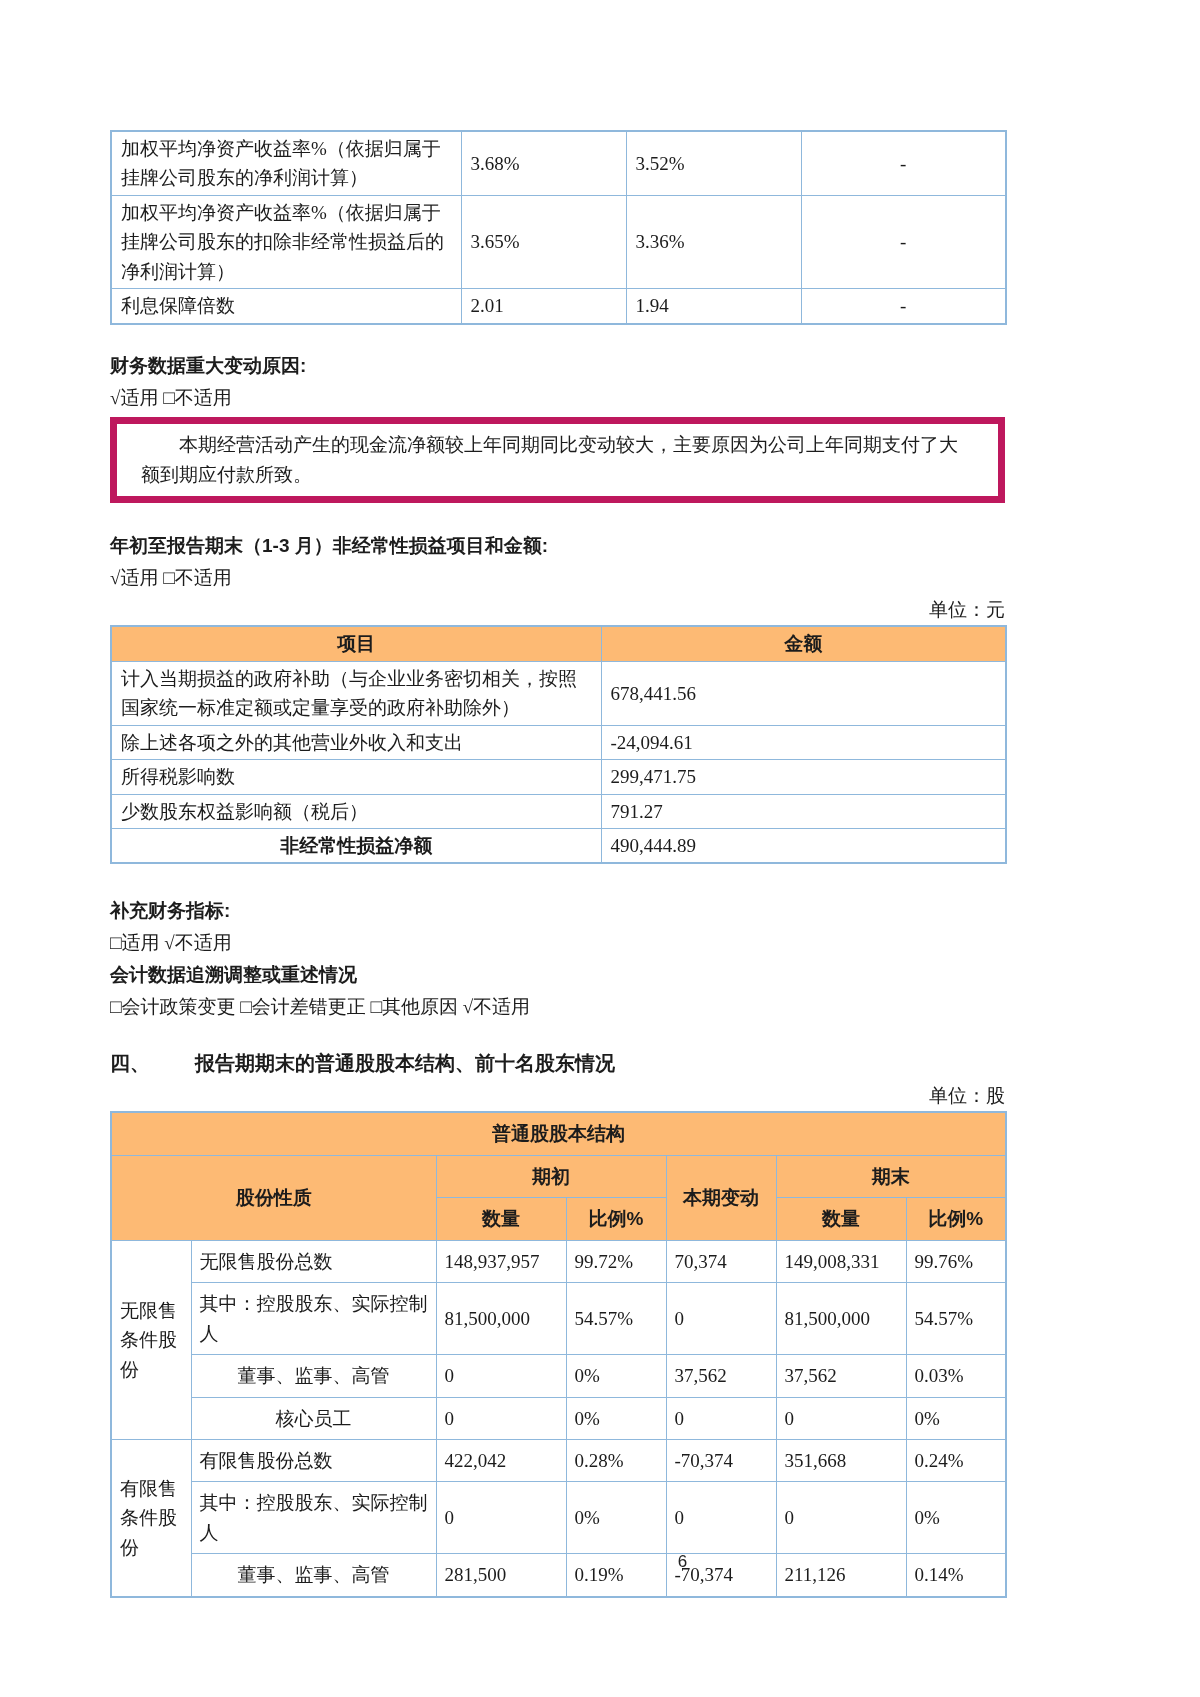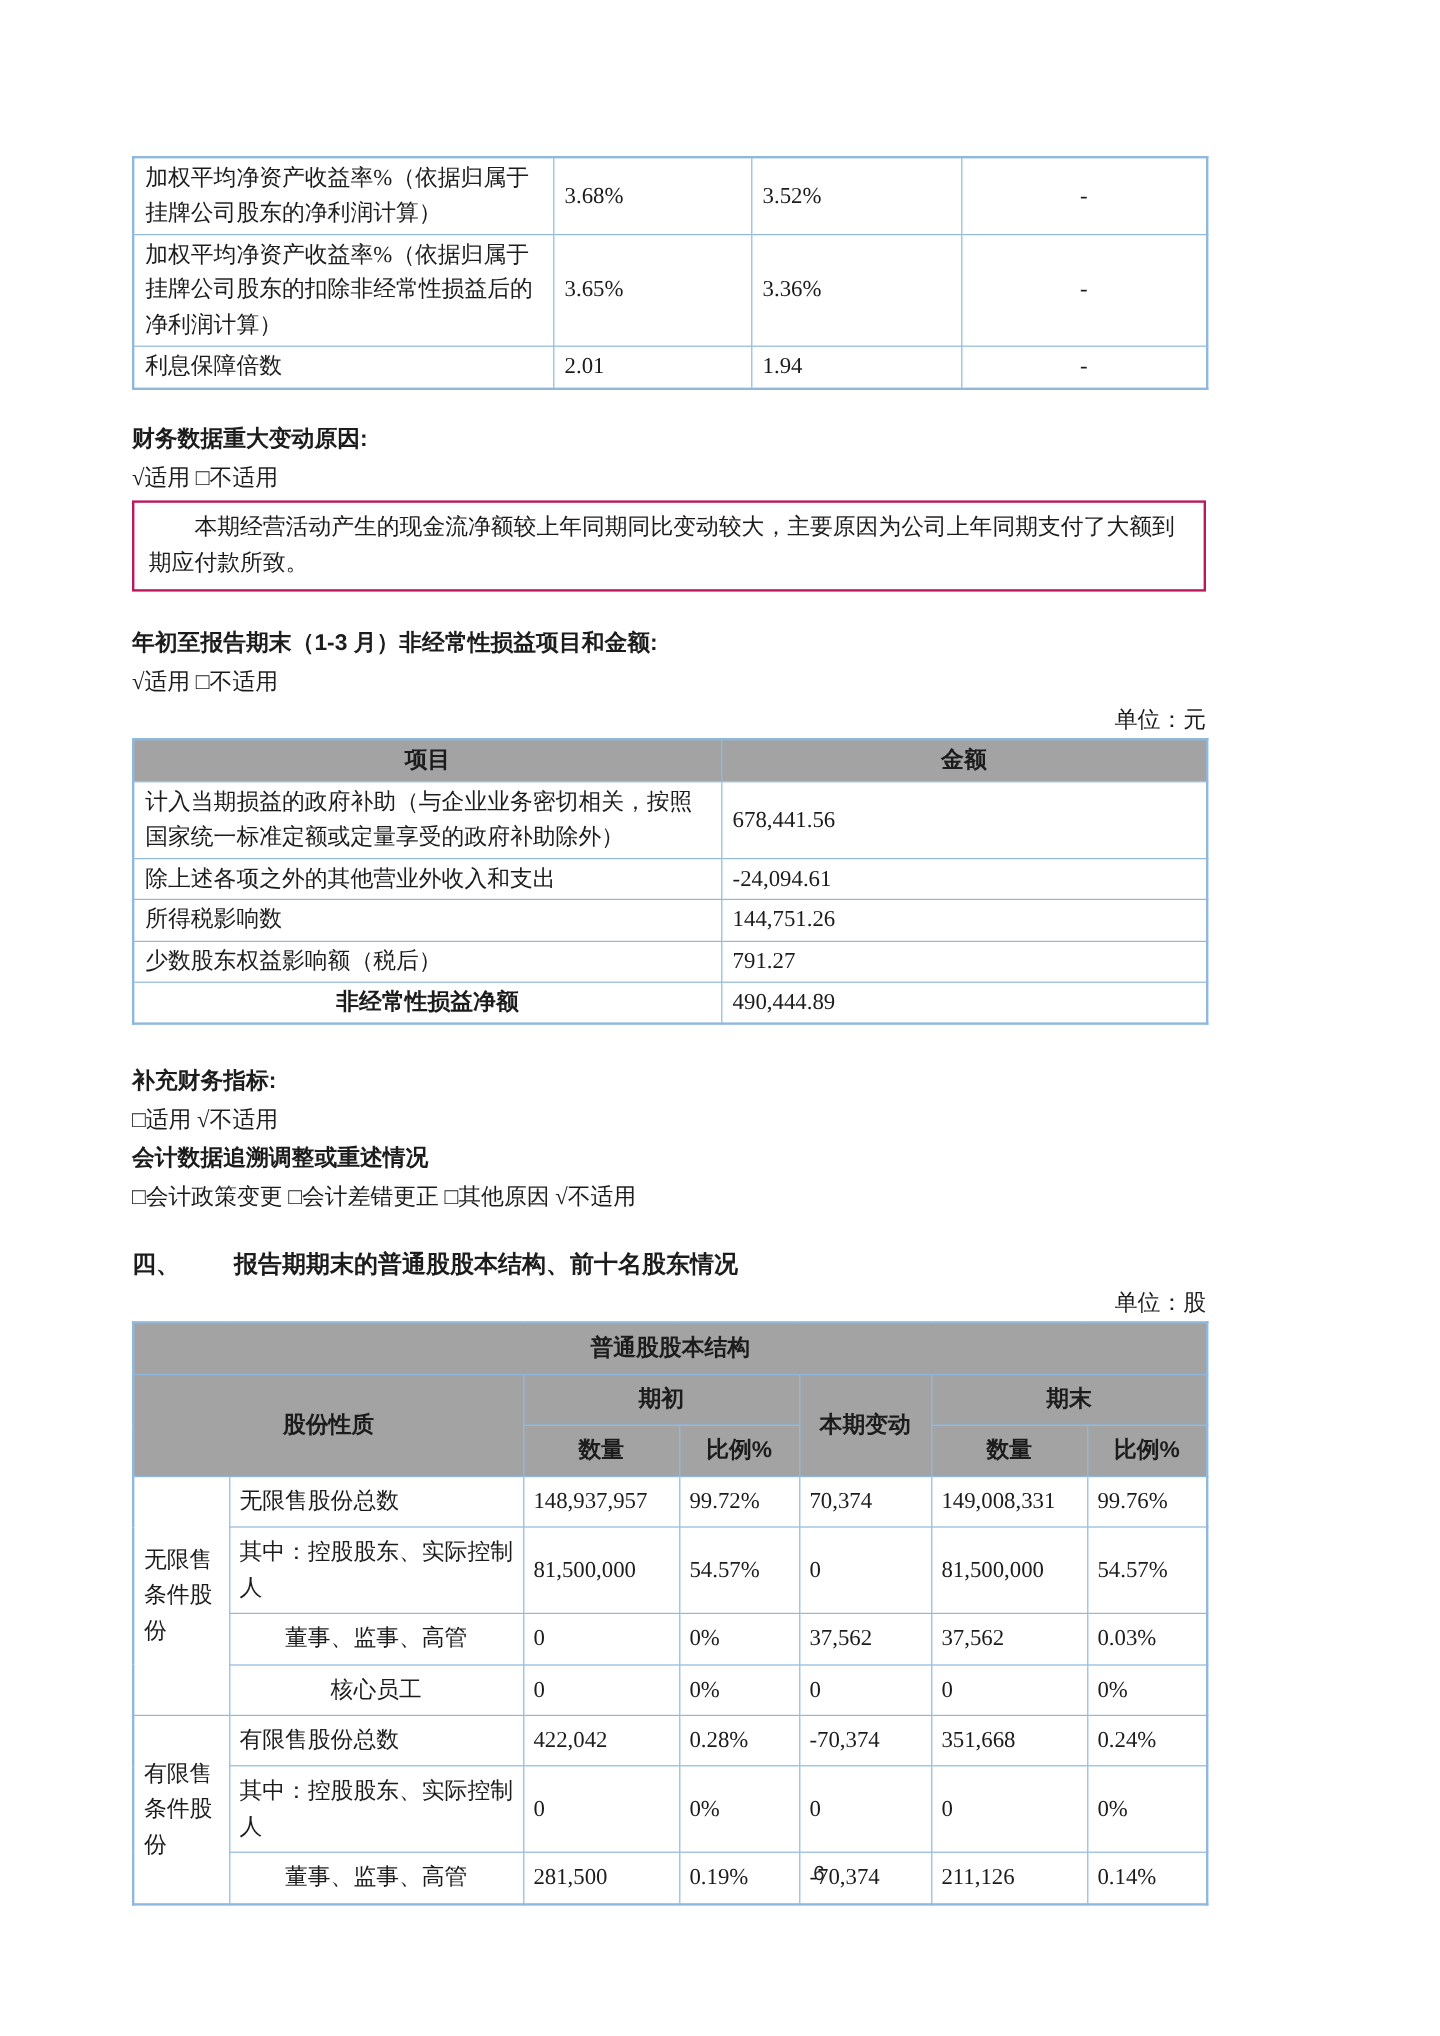--- a/index.html
+++ b/index.html
@@ -11,29 +11,29 @@
   }
   .page { position:relative; width:1200px; height:1697px; padding:130px 195px 0 110px; overflow:hidden; }
 
   
   table { border-collapse:collapse; width:100%; table-layout:fixed; }
   .tbl { border:2px solid #8fb8dc; }
   .tbl td { border:1px solid #8fb8dc; padding:2px 9px; line-height:1.55; vertical-align:middle; word-break:break-all; }
   .num { text-align:left; padding-right:12px; }
   .ctr { text-align:center; }
   .va-top { vertical-align:top; }
-  .hdr { background:#a3a3a3; text-align:center; font-weight:bold;
+  .hdr { background:#fdba74; text-align:center; font-weight:bold;
          font-family:"Liberation Sans","DejaVu Sans",sans-serif; font-size:19px; }
   .boldrow { font-weight:bold; font-family:"Liberation Sans","DejaVu Sans",sans-serif; text-align:center; }
 
   
   .h { font-weight:bold; font-family:"Liberation Sans","DejaVu Sans",sans-serif; font-size:19px; }
   .h1 { margin:28px 0 6px 0; }
   .line { margin:4px 0 6px 0; }
-  .notebox { border:2px solid #be185d; padding:6px 12px; line-height:1.6; text-indent:2em; margin:4px 0 0 0; }
+  .notebox { border:7px solid #be185d; padding:6px 24px; line-height:1.6; text-indent:2em; margin:4px 0 0 0; }
   .unit { text-align:right; margin:2px 0 2px 0; }
   .sec4 { margin:30px 0 6px 0; font-size:20px; }
   .sec4 .secno { display:inline-block; width:85px; }
   .pageno { position:absolute; top:1552px; left:0; width:1200px; text-align:center; padding-left:165px;
             font-family:"Liberation Sans","DejaVu Sans",sans-serif; font-size:17px; color:#222; }
 
   
   .metrics col.c1{width:350px} .metrics col.c2{width:165px} .metrics col.c3{width:175px} .metrics col.c4{width:205px}
   .nonrec col.c1{width:490px} .nonrec col.c2{width:405px}
   .shares col.g{width:80px} .shares col.l{width:245px} .shares col.q1{width:130px} .shares col.r1{width:100px}
@@ -96,21 +96,21 @@
       <tr>
         <td>计入当期损益的政府补助（与企业业务密切相关，按照国家统一标准定额或定量享受的政府补助除外）</td>
         <td class="num">678,441.56</td>
       </tr>
       <tr>
         <td>除上述各项之外的其他营业外收入和支出</td>
         <td class="num">-24,094.61</td>
       </tr>
       <tr>
         <td>所得税影响数</td>
-        <td class="num">144,751.26</td>
+        <td class="num">299,471.75</td>
       </tr>
       <tr>
         <td>少数股东权益影响额（税后）</td>
         <td class="num">791.27</td>
       </tr>
       <tr>
         <td class="boldrow">非经常性损益净额</td>
         <td class="num">490,444.89</td>
       </tr>
     </tbody>

